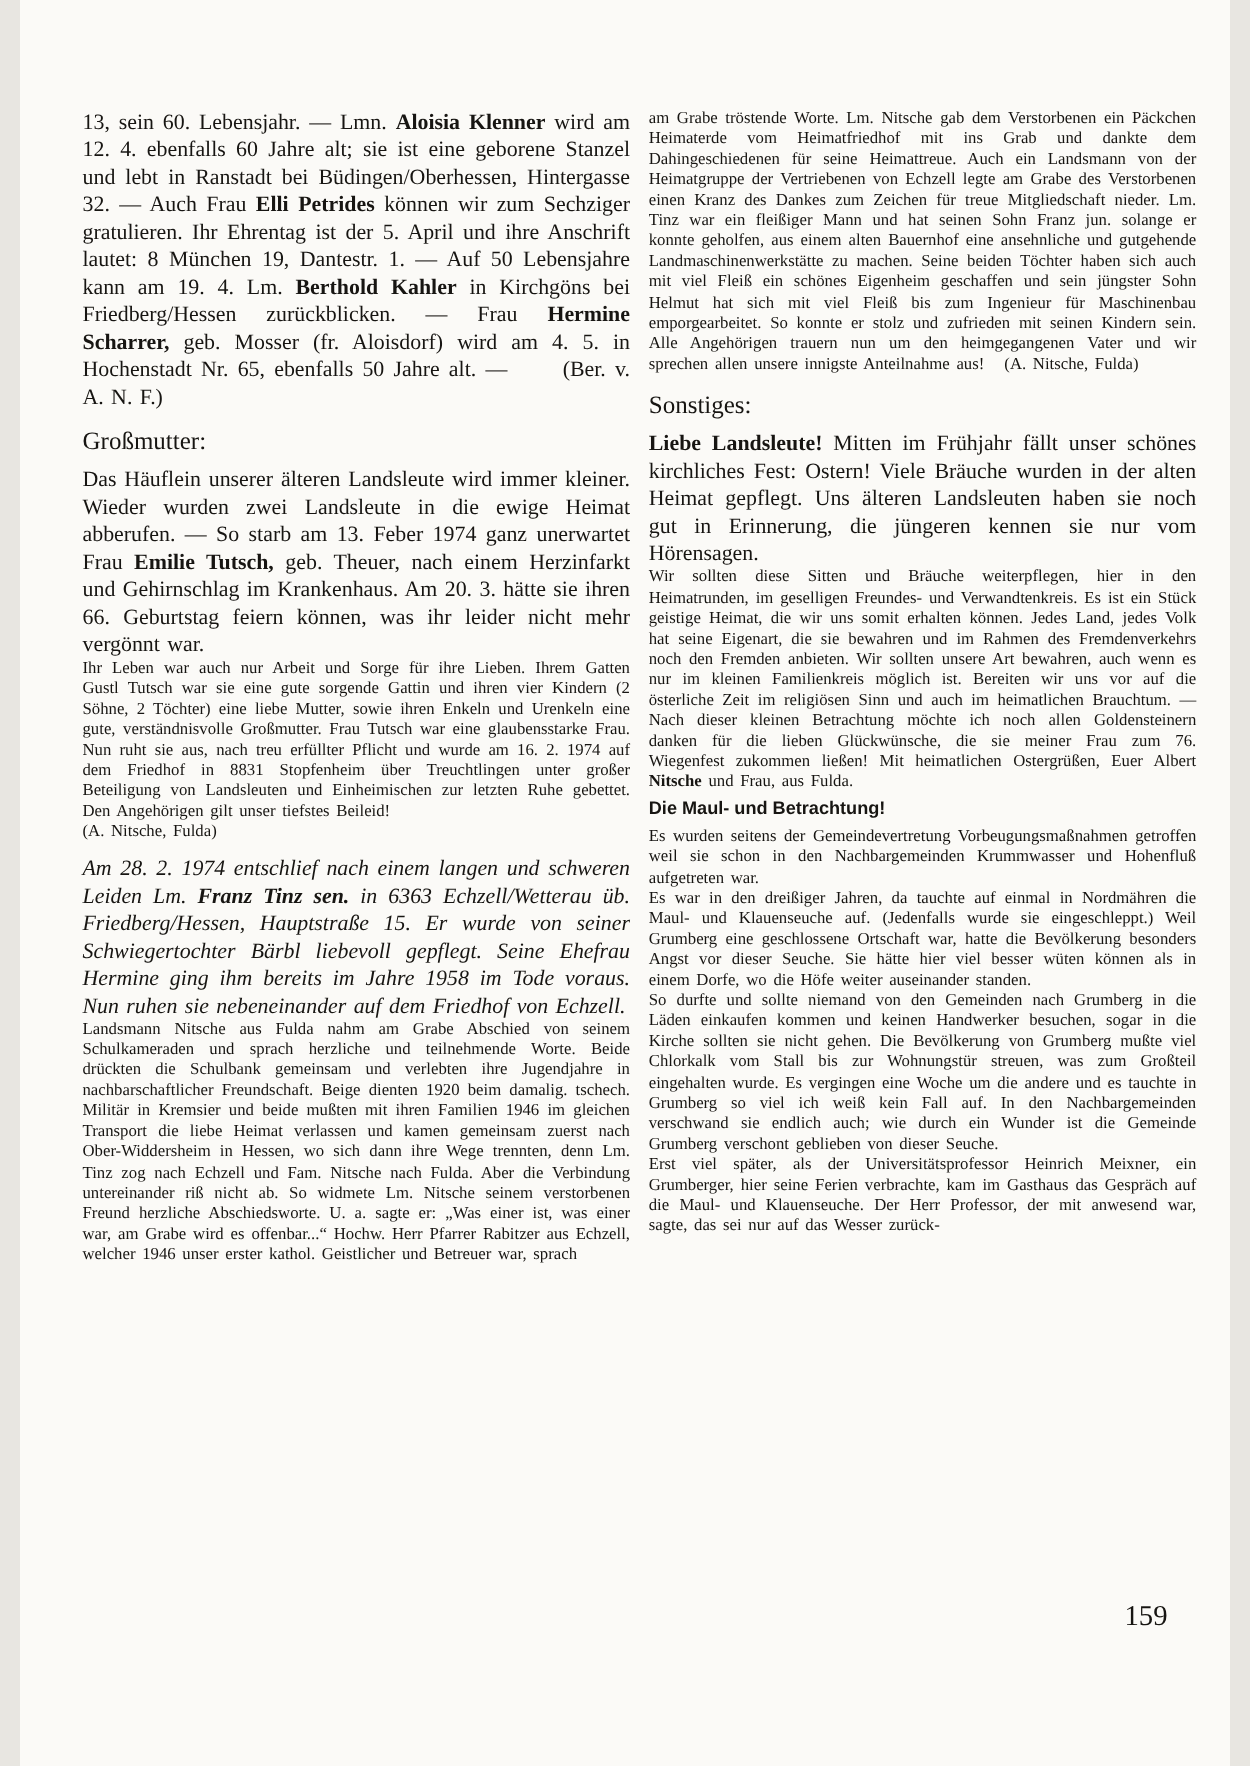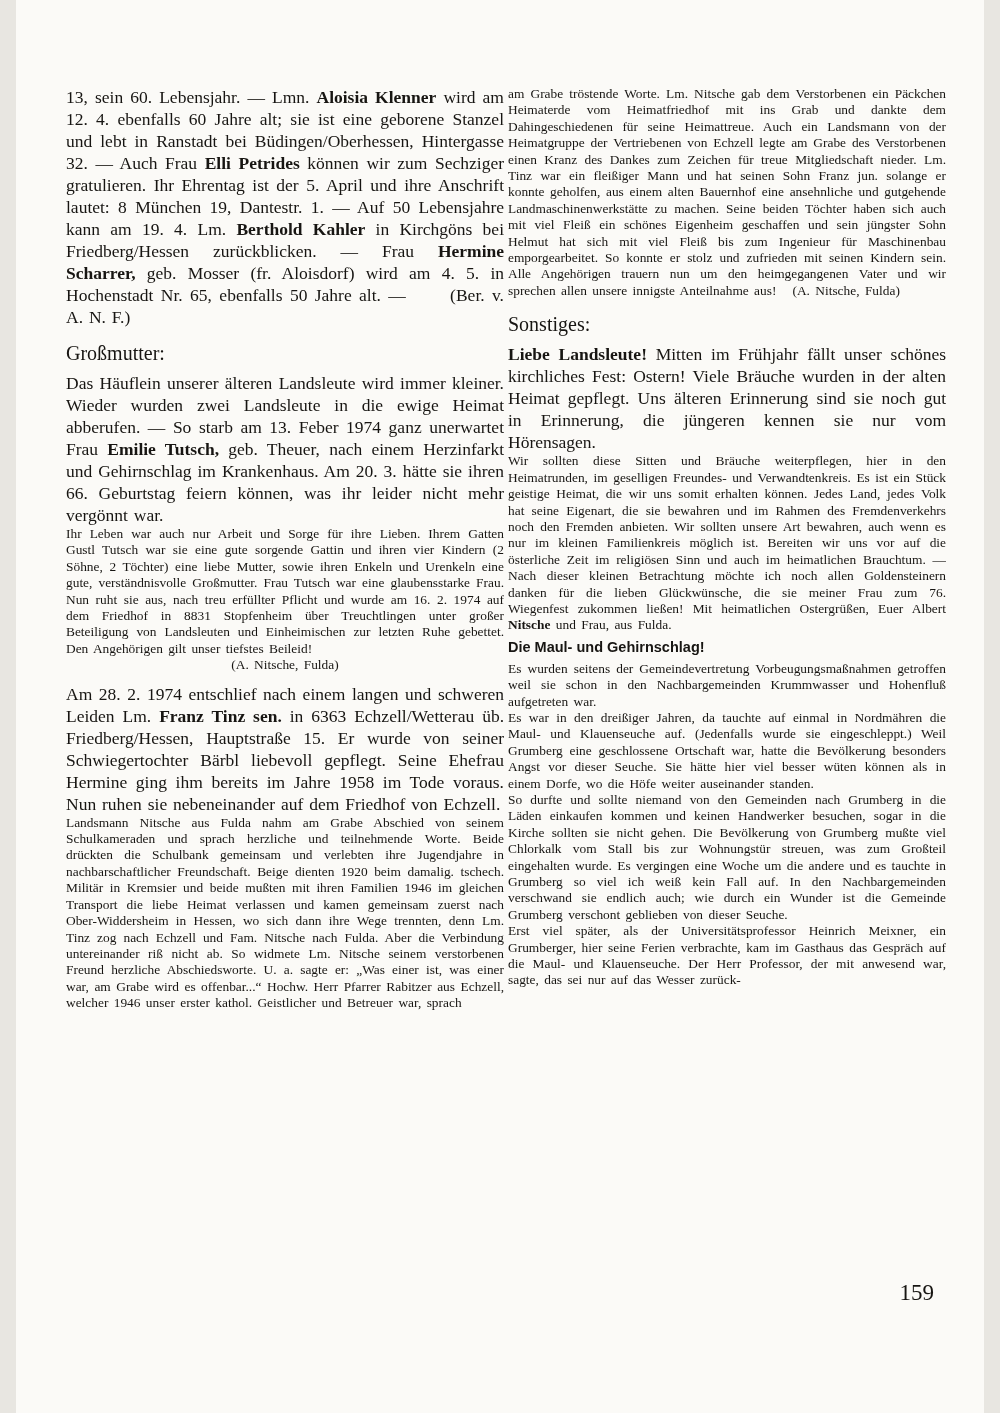--- a/index.html
+++ b/index.html
@@ -12,21 +12,21 @@
     background:#fbfaf7;
     color:#171512;
     font-family:"Liberation Serif", serif;
     overflow:hidden;
   }
   .col{
     position:absolute;
     top:86px;
   }
   .col-left{ left:50px;  width:438px; }
-  .col-right{ left:492px; width:438px; }
+  .col-right{ left:503px; width:438px; }
   section{ display:block; }
   .heading{
     font-weight:normal;
     font-size:20px;
     line-height:24px;
     margin:13px 0 7px 0;
   }
   .heading.large{
     font-size:25px;
     line-height:30px;
@@ -48,24 +48,25 @@
   .para.normal{
     font-size:17.5px;
     line-height:22px;
   }
   .para.small{
     font-size:13.4px;
     line-height:16.4px;
     word-spacing:2px;
   }
   .para.right{
-    text-align:center;
+    text-align:left;
   }
   .para.gap{
     margin-top:9px;
+    font-style:italic;
   }
   .b{ font-weight:bold; }
   .footer-pagenum{
     position:absolute;
     top:1282px;
     right:50px;
     font-size:23px;
     line-height:22px;
   }
 </style>
@@ -85,25 +86,25 @@
         <p class="para normal gap"><span>Am 28. 2. 1974 entschlief nach einem langen und schweren Leiden Lm. </span><span class="b">Franz Tinz sen.</span><span> in 6363 Echzell/Wetterau üb. Friedberg/Hessen, Hauptstraße 15. Er wurde von seiner Schwiegertochter Bärbl liebevoll gepflegt. Seine Ehefrau Hermine ging ihm bereits im Jahre 1958 im Tode voraus. Nun ruhen sie nebeneinander auf dem Friedhof von Echzell.</span></p>
         <p class="para small"><span>Landsmann Nitsche aus Fulda nahm am Grabe Abschied von seinem Schulkameraden und sprach herzliche und teilnehmende Worte. Beide drückten die Schulbank gemeinsam und verlebten ihre Jugendjahre in nachbarschaftlicher Freundschaft. Beige dienten 1920 beim damalig. tschech. Militär in Kremsier und beide mußten mit ihren Familien 1946 im gleichen Transport die liebe Heimat verlassen und kamen gemeinsam zuerst nach Ober-Widdersheim in Hessen, wo sich dann ihre Wege trennten, denn Lm. Tinz zog nach Echzell und Fam. Nitsche nach Fulda. Aber die Verbindung untereinander riß nicht ab. So widmete Lm. Nitsche seinem verstorbenen Freund herzliche Abschiedsworte. U. a. sagte er: „Was einer ist, was einer war, am Grabe wird es offenbar...“ Hochw. Herr Pfarrer Rabitzer aus Echzell, welcher 1946 unser erster kathol. Geistlicher und Betreuer war, sprach</span></p>
       </section>
     </div>
   <div class="col col-right" id="col-right">
       <section>
         <p class="para small"><span>am Grabe tröstende Worte. Lm. Nitsche gab dem Verstorbenen ein Päckchen Heimaterde vom Heimatfriedhof mit ins Grab und dankte dem Dahingeschiedenen für seine Heimattreue. Auch ein Landsmann von der Heimatgruppe der Vertriebenen von Echzell legte am Grabe des Verstorbenen einen Kranz des Dankes zum Zeichen für treue Mitgliedschaft nieder. Lm. Tinz war ein fleißiger Mann und hat seinen Sohn Franz jun. solange er konnte geholfen, aus einem alten Bauernhof eine ansehnliche und gutgehende Landmaschinenwerkstätte zu machen. Seine beiden Töchter haben sich auch mit viel Fleiß ein schönes Eigenheim geschaffen und sein jüngster Sohn Helmut hat sich mit viel Fleiß bis zum Ingenieur für Maschinenbau emporgearbeitet. So konnte er stolz und zufrieden mit seinen Kindern sein. Alle Angehörigen trauern nun um den heimgegangenen Vater und wir sprechen allen unsere innigste Anteilnahme aus!&nbsp;&nbsp;&nbsp;(A. Nitsche, Fulda)</span></p>
       </section>
       <section>
         <div class="heading">Sonstiges:</div>
-        <p class="para normal"><span class="b">Liebe Landsleute!</span><span> Mitten im Frühjahr fällt unser schönes kirchliches Fest: Ostern! Viele Bräuche wurden in der alten Heimat gepflegt. Uns älteren Erinnerung sind sie noch gut in Erinnerung, die jüngeren kennen sie nur vom Hörensagen.</span></p>
+        <p class="para normal"><span class="b">Liebe Landsleute!</span><span> Mitten im Frühjahr fällt unser schönes kirchliches Fest: Ostern! Viele Bräuche wurden in der alten Heimat gepflegt. Uns älteren Landsleuten haben sie noch gut in Erinnerung, die jüngeren kennen sie nur vom Hörensagen.</span></p>
         <p class="para small"><span>Wir sollten diese Sitten und Bräuche weiterpflegen, hier in den Heimatrunden, im geselligen Freundes- und Verwandtenkreis. Es ist ein Stück geistige Heimat, die wir uns somit erhalten können. Jedes Land, jedes Volk hat seine Eigenart, die sie bewahren und im Rahmen des Fremdenverkehrs noch den Fremden anbieten. Wir sollten unsere Art bewahren, auch wenn es nur im kleinen Familienkreis möglich ist. Bereiten wir uns vor auf die österliche Zeit im religiösen Sinn und auch im heimatlichen Brauchtum. — Nach dieser kleinen Betrachtung möchte ich noch allen Goldensteinern danken für die lieben Glückwünsche, die sie meiner Frau zum 76. Wiegenfest zukommen ließen! Mit heimatlichen Ostergrüßen, Euer Albert </span><span class="b">Nitsche</span><span> und Frau, aus Fulda.</span></p>
       </section>
       <section>
-        <div class="subheading">Die Maul- und Gehirnschlag!</div>
+        <div class="subheading">Die Maul- und Betrachtung!</div>
         <p class="para small"><span>Es wurden seitens der Gemeindevertretung Vorbeugungsmaßnahmen getroffen weil sie schon in den Nachbargemeinden Krummwasser und Hohenfluß aufgetreten war.</span></p>
         <p class="para small"><span>Es war in den dreißiger Jahren, da tauchte auf einmal in Nordmähren die Maul- und Klauenseuche auf. (Jedenfalls wurde sie eingeschleppt.) Weil Grumberg eine geschlossene Ortschaft war, hatte die Bevölkerung besonders Angst vor dieser Seuche. Sie hätte hier viel besser wüten können als in einem Dorfe, wo die Höfe weiter auseinander standen.</span></p>
         <p class="para small"><span>So durfte und sollte niemand von den Gemeinden nach Grumberg in die Läden einkaufen kommen und keinen Handwerker besuchen, sogar in die Kirche sollten sie nicht gehen. Die Bevölkerung von Grumberg mußte viel Chlorkalk vom Stall bis zur Wohnungstür streuen, was zum Großteil eingehalten wurde. Es vergingen eine Woche um die andere und es tauchte in Grumberg so viel ich weiß kein Fall auf. In den Nachbargemeinden verschwand sie endlich auch; wie durch ein Wunder ist die Gemeinde Grumberg verschont geblieben von dieser Seuche.</span></p>
         <p class="para small"><span>Erst viel später, als der Universitätsprofessor Heinrich Meixner, ein Grumberger, hier seine Ferien verbrachte, kam im Gasthaus das Gespräch auf die Maul- und Klauenseuche. Der Herr Professor, der mit anwesend war, sagte, das sei nur auf das Wesser zurück-</span></p>
       </section>
     </div>
   <div class="footer-pagenum">159</div>
 </div>
 
 </body></html>

